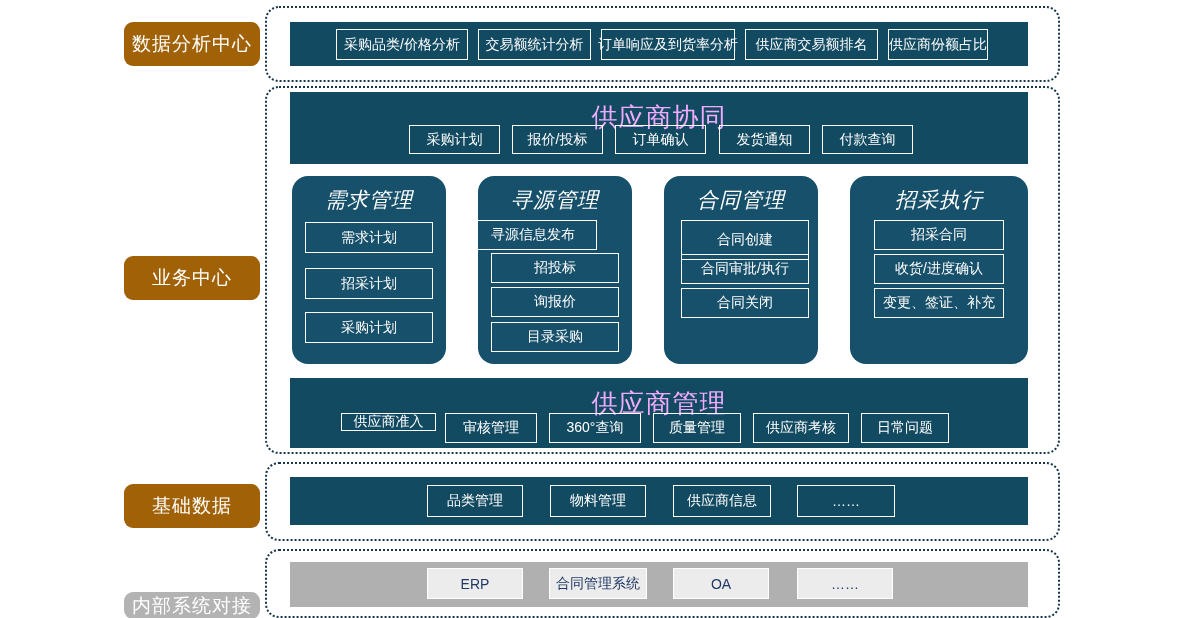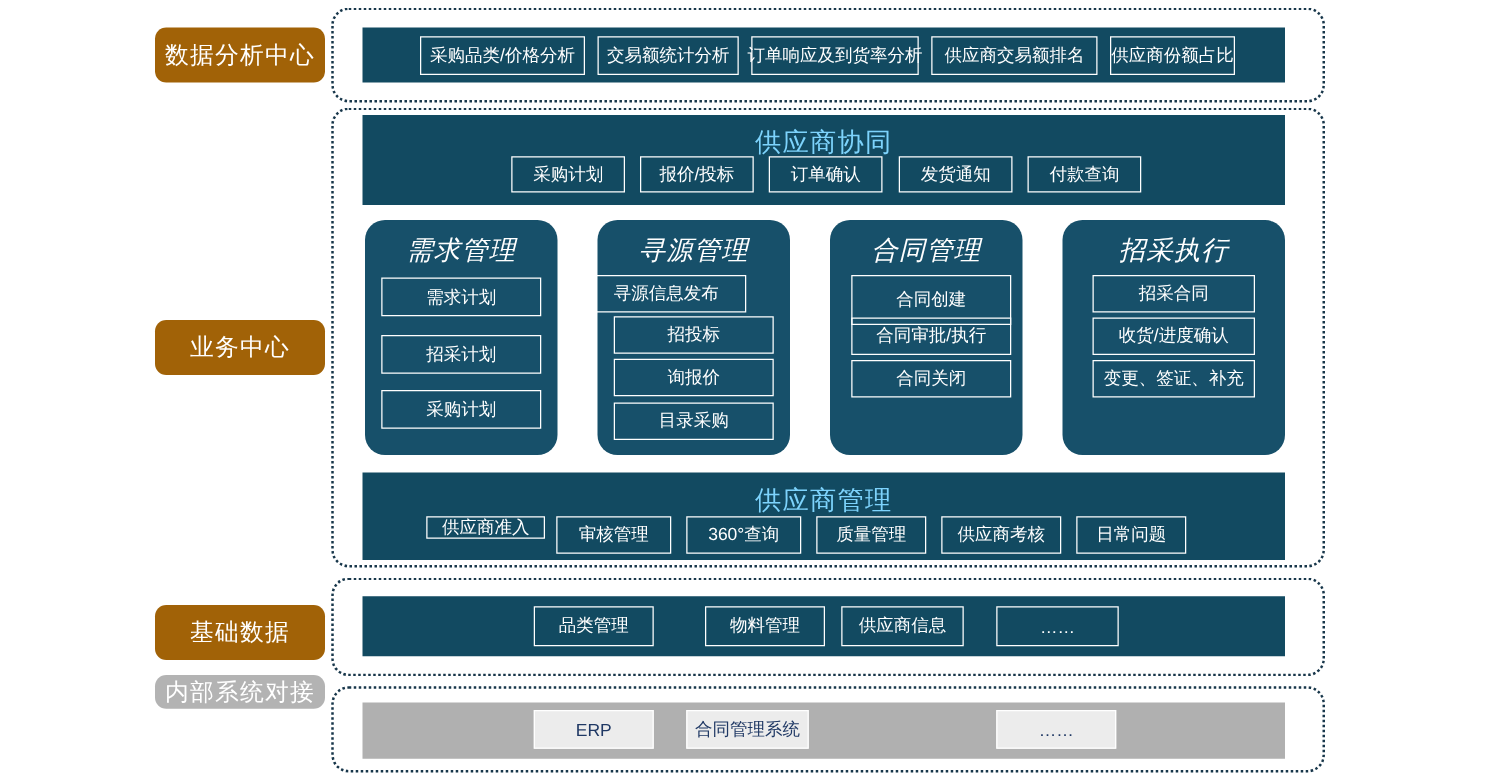--- a/index.html
+++ b/index.html
@@ -47,21 +47,21 @@
     position:absolute;box-sizing:border-box;background:#17506a;
     border-radius:16px;
     font-style:italic;
   }
   .card-title{
     position:absolute;left:0;right:0;top:10px;text-align:center;
     color:#ffffff;font-size:21px;letter-spacing:1px;
   }
   .panel-title{
     position:absolute;left:0;right:0;top:8px;text-align:center;
-    color:#7dd3fc;font-size:21px;letter-spacing:1px;
+    color:#f0abfc;font-size:26px;letter-spacing:1px;
   }
   .card-chip{
     position:absolute;box-sizing:border-box;
     border:1.5px solid #ffffff;color:#ffffff;
     display:flex;align-items:center;justify-content:center;
     font-size:14px;white-space:nowrap;
   }
 </style>
 </head>
 <body>
@@ -131,26 +131,27 @@
   <div class="chip" style="left:653px;top:413px;width:88px;height:30px;">质量管理</div>
   <div class="chip" style="left:753px;top:413px;width:96px;height:30px;">供应商考核</div>
   <div class="chip" style="left:861px;top:413px;width:88px;height:30px;">日常问题</div>
 
   <div class="side-label blue" style="left:124px;top:484px;width:136px;height:44px;">基础数据</div>
 
   <div class="dotted" style="left:265px;top:462px;width:795px;height:79px;"></div>
 
   <div class="panel" style="left:290px;top:477px;width:738px;height:48px;"></div>
   <div class="chip" style="left:427px;top:485px;width:96px;height:32px;">品类管理</div>
-  <div class="chip" style="left:550px;top:485px;width:96px;height:32px;margin-left:14px;">物料管理</div>
+  <div class="chip" style="left:550px;top:485px;width:96px;height:32px;">物料管理</div>
   <div class="chip" style="left:673px;top:485px;width:98px;height:32px;">供应商信息</div>
   <div class="chip" style="left:797px;top:485px;width:98px;height:32px;">……</div>
 
-  <div class="side-label gray" style="left:124px;top:540px;width:136px;height:27px;">内部系统对接</div>
+  <div class="side-label gray" style="left:124px;top:592px;width:136px;height:27px;">内部系统对接</div>
 
   <div class="dotted" style="left:265px;top:549px;width:795px;height:69px;"></div>
 
   <div class="panel gray" style="left:290px;top:562px;width:738px;height:45px;"></div>
   <div class="chip light" style="left:427px;top:568px;width:96px;height:31px;">ERP</div>
   <div class="chip light" style="left:549px;top:568px;width:98px;height:31px;">合同管理系统</div>
+  <div class="chip light" style="left:673px;top:568px;width:96px;height:31px;">OA</div>
   <div class="chip light" style="left:797px;top:568px;width:96px;height:31px;">……</div>
 
 </div>
 
 </body></html>

